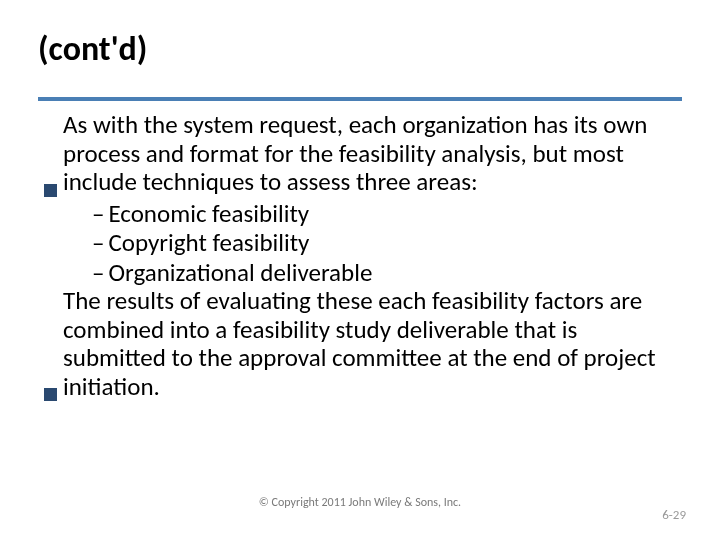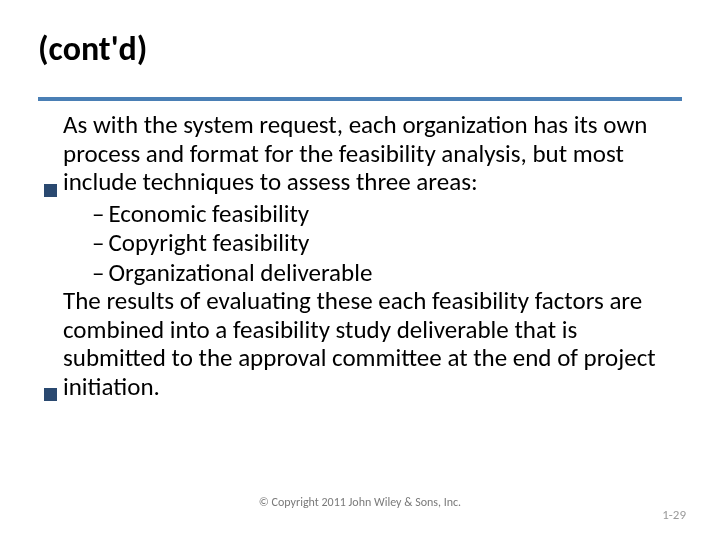--- a/index.html
+++ b/index.html
@@ -117,14 +117,14 @@
     <div class="bullet-row">
       <div class="bullet-mark"></div>
       <div class="bullet-text">The results of evaluating these each feasibility factors are combined into a feasibility study deliverable that is submitted to the approval committee at the end of project initiation.</div>
     </div>
 
   </div>
 
   <div class="footer">
     <div class="copyright">© Copyright 2011 John Wiley &amp; Sons, Inc.</div>
   </div>
-  <div class="pagenum">1-29</div>
+  <div class="pagenum">6-29</div>
 </div>
 
 </body></html>

